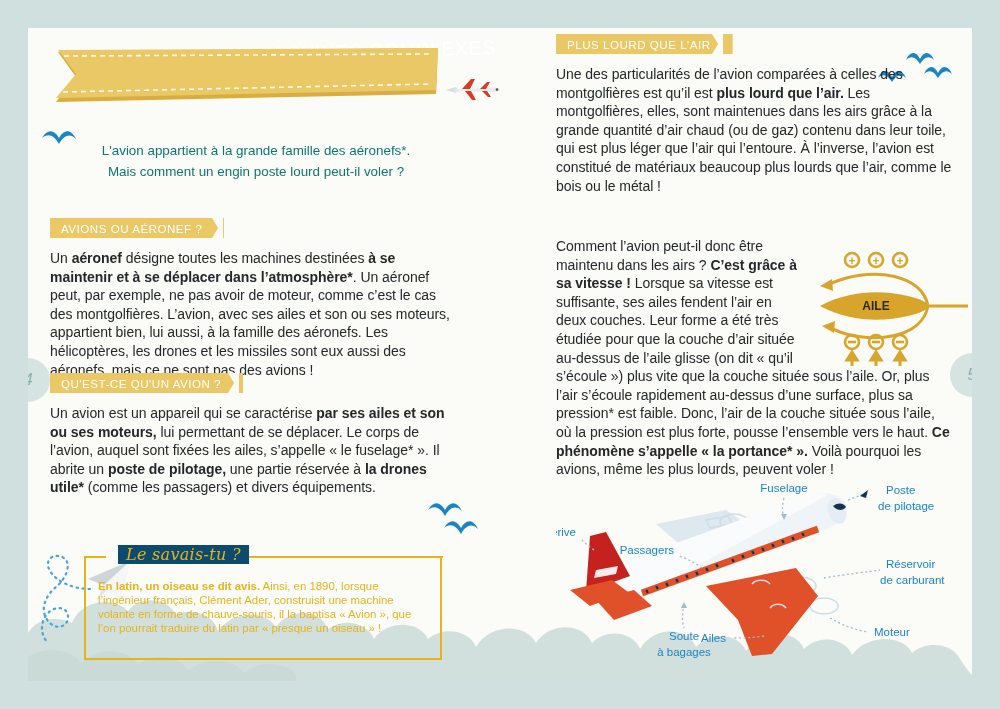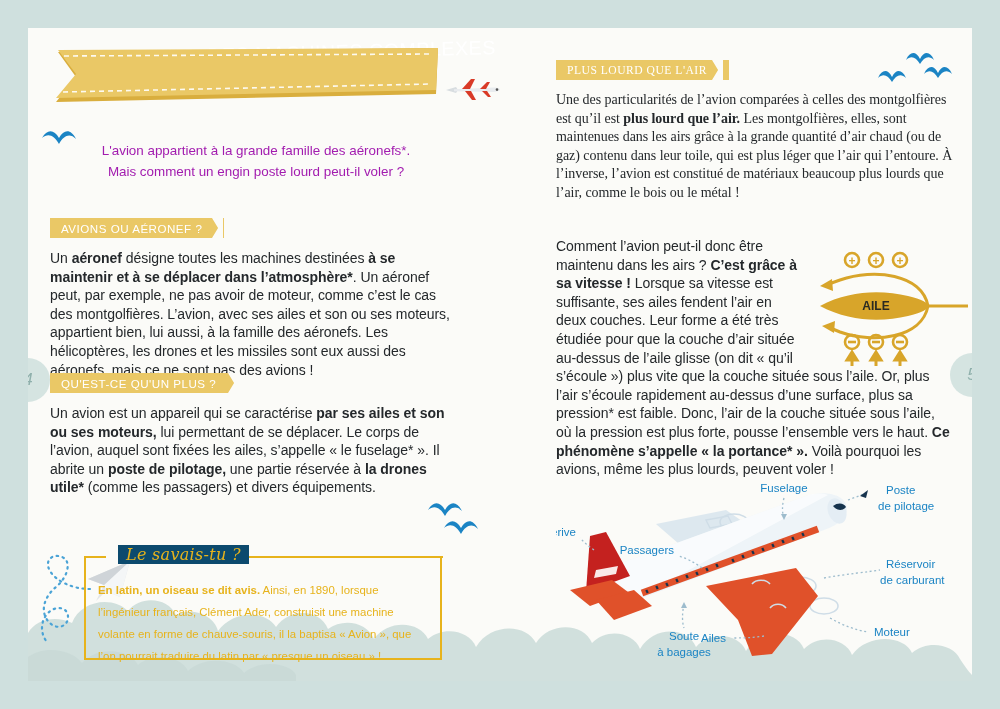--- a/index.html
+++ b/index.html
@@ -65,21 +65,21 @@
     white-space: nowrap;
   }
   .title-plane { position: absolute; left: 410px; top: 48px; z-index: 3; }
 
   
   .intro {
     position: absolute;
     left: 22px; top: 112px;
     width: 412px;
     text-align: center;
-    color: #a21caf;
+    color: #0f766e;
     font-size: 13.4px;
     line-height: 21px;
   }
 
   
   .sec-head { position: relative; height: 20px; margin-bottom: 11px; }
   .sec-head .ribbon {
     position: absolute; left: 0; top: 0; height: 20px;
     background: #eac866;
     display: flex; align-items: center;
@@ -128,21 +128,21 @@
     letter-spacing: 0.3px;
     background: #0c4a6e;
     padding: 0 8px;
     z-index: 2;
   }
   .savais-text {
     position: absolute; left: 32px; top: 46px;
     width: 330px;
     color: #e7b31c;
     font-size: 11.4px;
-    line-height: 22px;
+    line-height: 14px;
   }
   .savais-text b { font-weight: bold; }
 
   
   .wing-diagram { position: absolute; left: 782px; top: 218px; width: 160px; height: 120px; }
 
   
   .plane-diagram { position: absolute; left: 528px; top: 452px; width: 416px; height: 186px; }
 
   
@@ -219,21 +219,21 @@
     <div class="section" style="position:absolute; top:190px; width:412px;">
       <div class="sec-head">
         <div class="ribbon">AVIONS OU AÉRONEF ?</div>
         <div class="notch" style="left:162px;"></div>
       </div>
       <div class="body-text" style="width:400px;">Un <b>aéronef</b> désigne toutes les machines destinées <b>à se maintenir et à se déplacer dans l’atmosphère*</b>. Un aéronef peut, par exemple, ne pas avoir de moteur, comme c’est le cas des montgolfières. L’avion, avec ses ailes et son ou ses moteurs, appartient bien, lui aussi, à la famille des aéronefs. Les hélicoptères, les drones et les missiles sont eux aussi des aéronefs, mais ce ne sont pas des avions !</div>
     </div>
 
     <div class="section" style="position:absolute; top:345px; width:412px;">
       <div class="sec-head">
-        <div class="ribbon">QU'EST-CE QU'UN PLUS ?</div>
+        <div class="ribbon">QU'EST-CE QU'UN AVION ?</div>
         <div class="notch" style="left:178px;"></div>
       </div>
       <div class="body-text" style="width:398px;">Un avion est un appareil qui se caractérise <b>par ses ailes et son ou ses moteurs,</b> lui permettant de se déplacer. Le corps de l’avion, auquel sont fixées les ailes, s’appelle « le fuselage* ». Il abrite un <b>poste de pilotage,</b> une partie réservée à <b>la drones utile*</b> (comme les passagers) et divers équipements.</div>
     </div>
   </div>
 
   <div class="savais-wrap">
 
     <svg style="position:absolute; left:-32px; top:-2px;" width="130" height="130" viewBox="0 0 130 130">
       <path d="M96,30 L54,48 L70,54 L62,70 L72,60 L86,66 Z" fill="#e3e6e8"></path>
@@ -246,21 +246,21 @@
 
     <div class="savais-box"></div>
     <div class="savais-title">Le savais-tu ?</div>
     <div class="savais-text"><b>En latin, un oiseau se dit avis.</b> Ainsi, en 1890, lorsque l’ingénieur français, Clément Ader, construisit une machine volante en forme de chauve-souris, il la baptisa « Avion », que l’on pourrait traduire du latin par « presque un oiseau » !</div>
   </div>
 
   <svg class="birds b-savais" width="60" height="40" viewBox="0 0 60 40"></svg>
 
   <div class="col col-right">
 
-    <div class="section" style="position:absolute; top:32px; width:400px;font-family:Liberation Serif, serif;">
+    <div class="section" style="position:absolute; top:6px; width:400px;">
       <div class="sec-head">
         <div class="ribbon">PLUS LOURD QUE L'AIR</div>
         <div class="notch" style="left:156px;"></div>
       </div>
       <div class="body-text" style="width:398px;">Une des particularités de l’avion comparées à celles des montgolfières est qu’il est <b>plus lourd que l’air.</b> Les montgolfières, elles, sont maintenues dans les airs grâce à la grande quantité d’air chaud (ou de gaz) contenu dans leur toile, qui est plus léger que l’air qui l’entoure. À l’inverse, l’avion est constitué de matériaux beaucoup plus lourds que l’air, comme le bois ou le métal !</div>
     </div>
 
     <div class="section" style="position:absolute; top:178px; width:400px;">
       <div class="sec-head">
         <div class="notch" style="left:178px;"></div>

